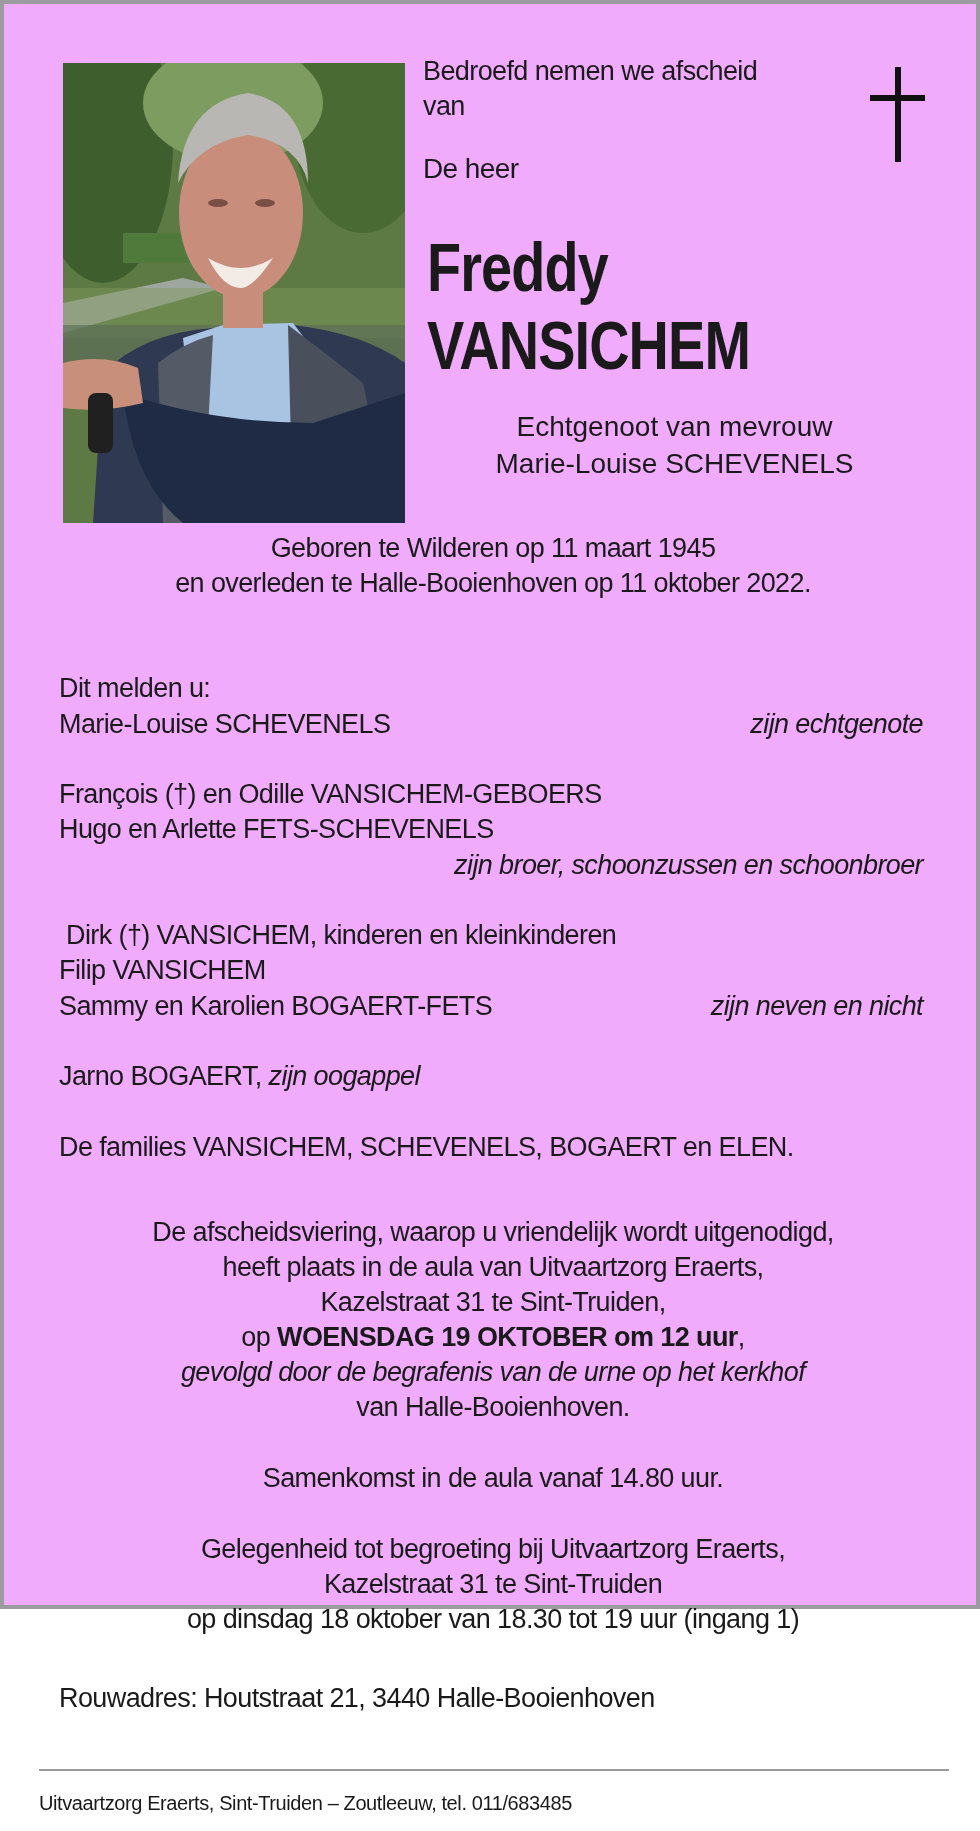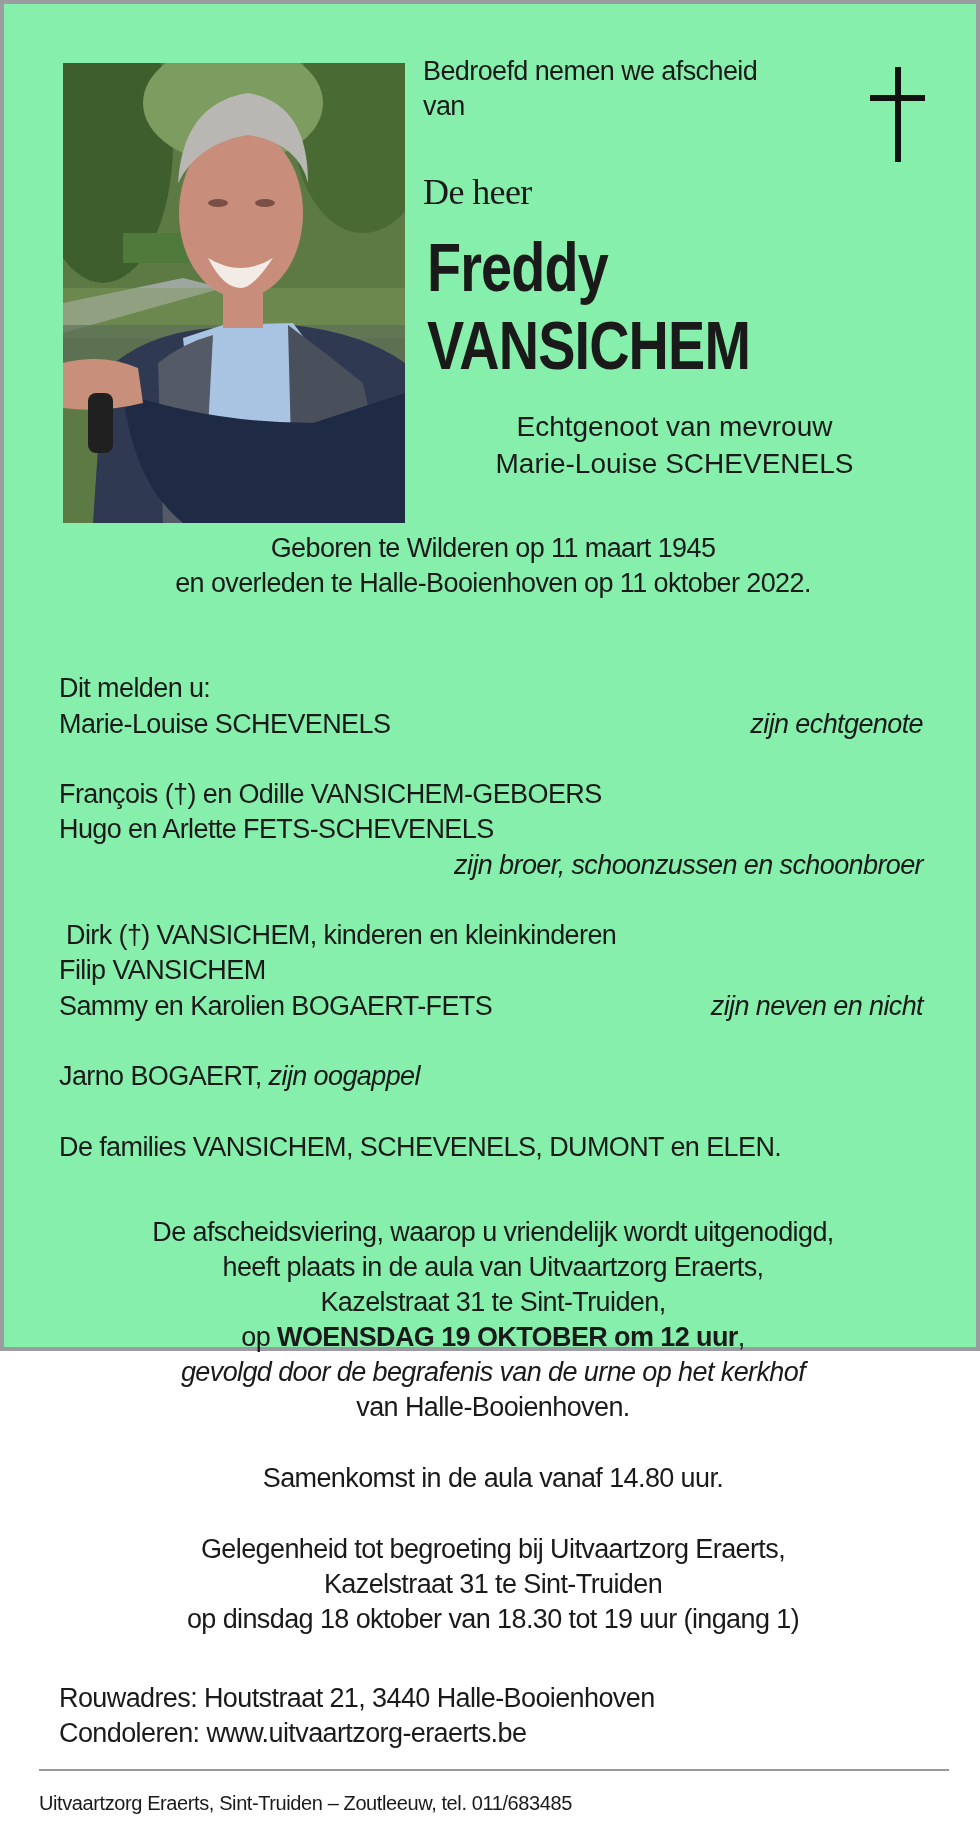--- a/index.html
+++ b/index.html
@@ -1,19 +1,19 @@
 <!DOCTYPE html>
 <html><head>
 <meta charset="utf-8">
 <style>
   html, body { margin: 0; padding: 0; background: #ffffff; }
   body { width: 980px; height: 1831px; position: relative; overflow: hidden;
          font-family: "Liberation Sans", sans-serif; color: #1b1a1a; }
-  .frame { position: absolute; left: 0; top: 0; width: 980px; height: 1351px;
-           box-sizing: border-box; border: 4px solid #9b9ca0; background: #86efac; }
+  .frame { position: absolute; left: 0; top: 0; width: 980px; height: 1609px;
+           box-sizing: border-box; border: 4px solid #9b9ca0; background: #f0abfc; }
   .photo { position: absolute; left: 59px; top: 59px; width: 342px; height: 460px; overflow: hidden;
            background: linear-gradient(180deg, #4d6b3a 0%, #6c8a4a 25%, #8da86a 45%, #5f7a4a 58%, #3a4a5a 70%, #2e3a4e 100%); }
   .photo svg { display: block; }
   .t { position: absolute; font-size: 27px; line-height: 35px; white-space: nowrap;
        font-family: "Liberation Sans", sans-serif; letter-spacing: -0.6px; }
   .cx { left: 59px; width: 860px; text-align: center; }
   .rc { left: 423px; width: 495px; text-align: center; }
   .right { text-align: right; }
   .it { font-style: italic; }
   .bold { font-weight: bold; }
@@ -59,21 +59,21 @@
     </svg>
   </div>
 
   <div>
     <div class="cross-v"></div>
     <div class="cross-h"></div>
   </div>
 
   <div class="t" style="left:419px; top:50px;">Bedroefd nemen we afscheid</div>
   <div class="t" style="left:419px; top:85px;">van</div>
-  <div class="t" style="left:419px; top:171px; font-size:36px;font-family:Liberation Serif, serif;">De heer</div>
+  <div class="t" style="left:419px; top:147px; font-size:28px;">De heer</div>
   <div class="name" style="top:224px;">Freddy</div>
   <div class="name" style="top:302px;">VANSICHEM</div>
   <div class="t rc" style="top:405px; font-size:28px; letter-spacing:0px;">Echtgenoot van mevrouw</div>
   <div class="t rc" style="top:442px; font-size:28px; letter-spacing:0px;">Marie-Louise SCHEVENELS</div>
 
   <div class="t cx" style="top:527px;">Geboren te Wilderen op 11 maart 1945</div>
   <div class="t cx" style="top:562px;">en overleden te Halle-Booienhoven op 11 oktober 2022.</div>
 
   <div class="t" style="left:55px; top:632px;margin-top:35px;">Dit melden u:</div>
 
@@ -87,34 +87,33 @@
   <div class="t" style="left:62px; top:914px;">Dirk (†) VANSICHEM, kinderen en kleinkinderen</div>
   <div class="t" style="left:55px; top:949px;">Filip VANSICHEM</div>
   <div class="t" style="left:55px; top:985px;">Sammy en Karolien BOGAERT-FETS</div>
   <div class="t it right" style="left:59px; width:860px; top:985px;">zijn neven en nicht</div>
 
   <div class="t" style="left:55px; top:1055px;">
     <span>Jarno BOGAERT,</span>
     <span class="it">zijn oogappel</span>
   </div>
 
-  <div class="t" style="left:55px; top:1126px;">De families VANSICHEM, SCHEVENELS, DUMONT en ELEN.</div>
+  <div class="t" style="left:55px; top:1126px;">De families VANSICHEM, SCHEVENELS, BOGAERT en ELEN.</div>
 
   <div class="t cx" style="top:1211px;">De afscheidsviering, waarop u vriendelijk wordt uitgenodigd,</div>
   <div class="t cx" style="top:1246px;">heeft plaats in de aula van Uitvaartzorg Eraerts,</div>
   <div class="t cx" style="top:1281px;">Kazelstraat 31 te Sint-Truiden,</div>
   <div class="t cx" style="top:1316px;"><span>op </span><span class="bold">WOENSDAG 19 OKTOBER om 12 uur</span><span>,</span></div>
   <div class="t cx" style="top:1351px;font-style:italic;">gevolgd door de begrafenis van de urne op het kerkhof</div>
   <div class="t cx" style="top:1386px;">van Halle-Booienhoven.</div>
 
   <div class="t cx" style="top:1457px;">Samenkomst in de aula vanaf 14.80 uur.</div>
 
   <div class="t cx" style="top:1528px;">Gelegenheid tot begroeting bij Uitvaartzorg Eraerts,</div>
   <div class="t cx" style="top:1563px;">Kazelstraat 31 te Sint-Truiden</div>
   <div class="t cx" style="top:1598px;">op dinsdag 18 oktober van 18.30 tot 19 uur (ingang 1)</div>
 
   <div class="t" style="left:55px; top:1677px;">Rouwadres: Houtstraat 21, 3440 Halle-Booienhoven</div>
-  <div class="t" style="left:55px; top:1712px;"><span>Condoleren: </span><span>www.uitvaartzorg-eraerts.be</span></div>
 
   <div class="divider"></div>
   <div class="footer">Uitvaartzorg Eraerts, Sint-Truiden – Zoutleeuw, tel. 011/683485</div>
 
 </div>
 
 </body></html>

